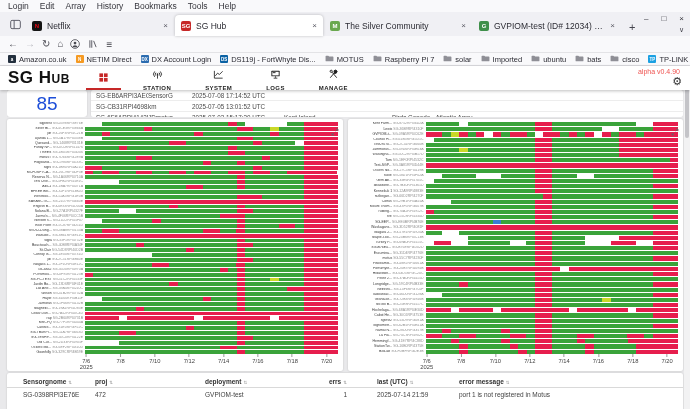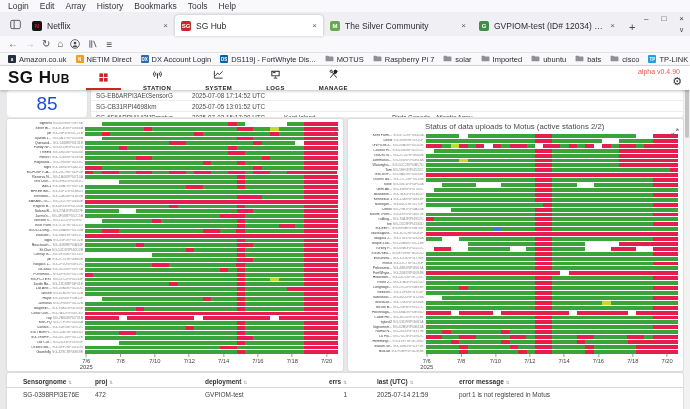--- a/index.html
+++ b/index.html
@@ -978,21 +978,20 @@
           </div>
           <div class="tick" style="left: 82.1%;">
             <div>7/18</div>
           </div>
           <div class="tick" style="left: 95.7%;">
             <div>7/20</div>
           </div>
         </div>
       </div>
       <div class="panel">
-        <div class="ptitle">Status of data uploads to Motus (active stations 2/2)</div>
         <span class="expand"><svg viewBox="0 0 16 16" fill="none" stroke="#666" stroke-width="1.6">
             <path d="M9.5 6.5L14 2M14 2h-4M14 2v4M6.5 9.5L2 14M2 14h4M2 14v-4"></path>
           </svg></span>
         <div class="hmrows">
           <div class="hmrow">
             <div class="hmlabel">
               <span class="nm">Kent Farm...</span>
               <span class="sn">SG-8752RPI36D2A</span>
             </div>
             <div class="hmbar">

